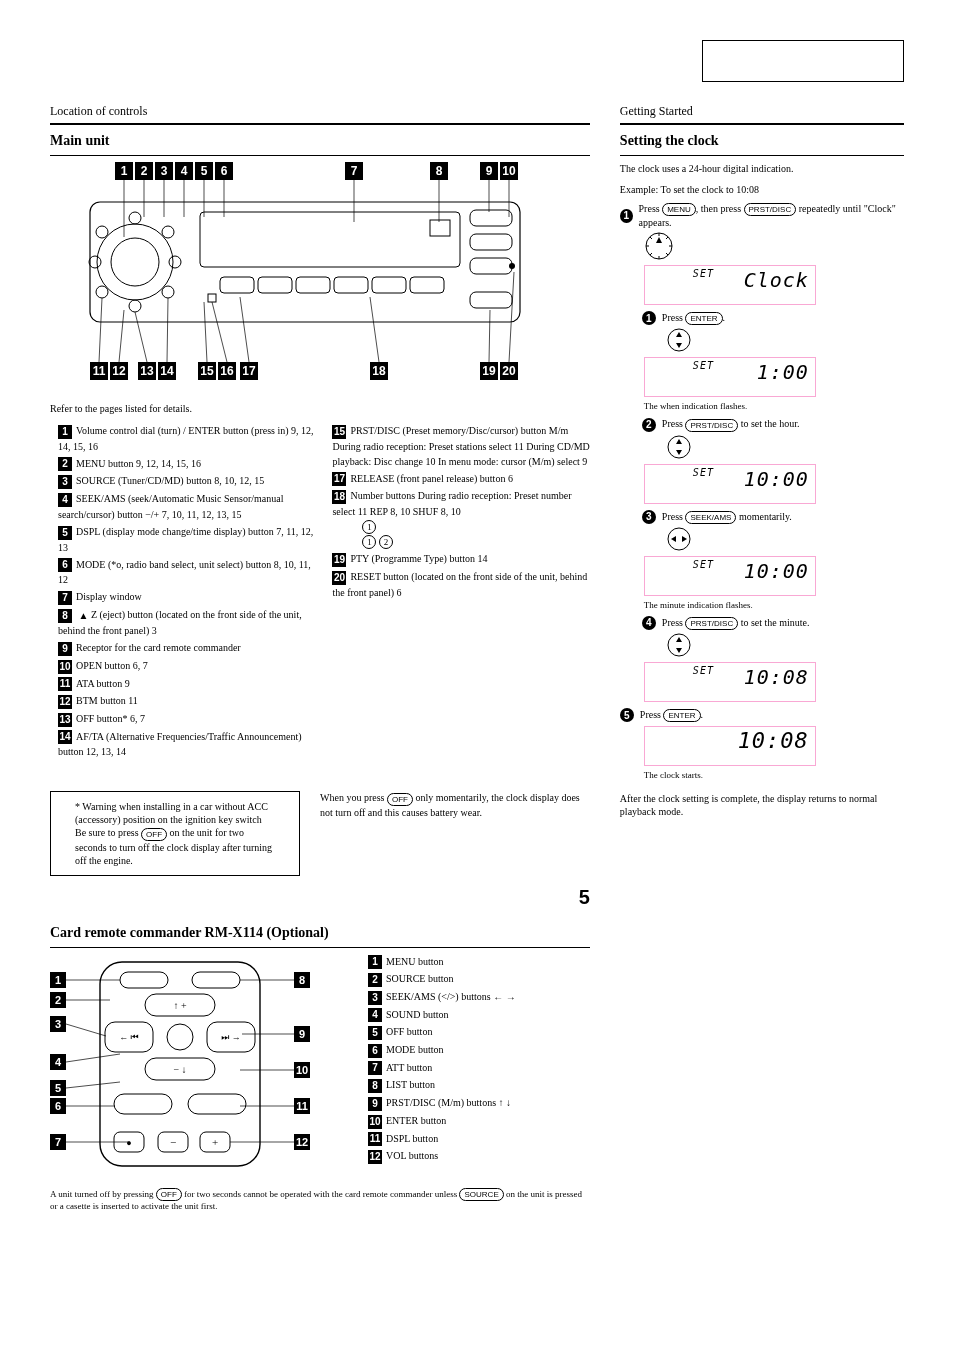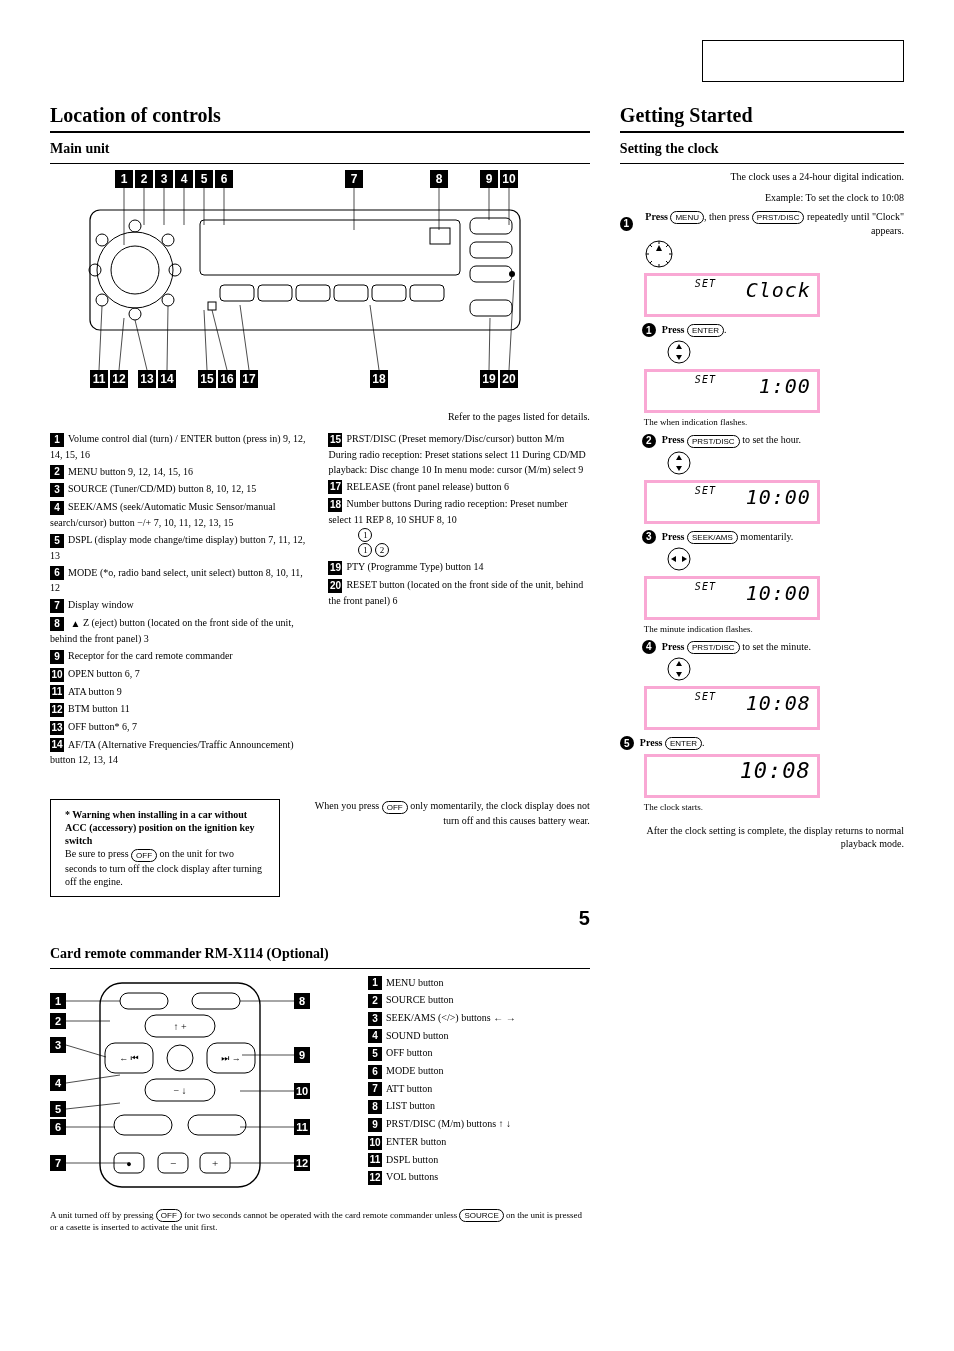--- a/index.html
+++ b/index.html
@@ -32,22 +32,22 @@
     gap: 30px;
     margin-top: 60px;
   }
   .left-col {
     flex: 1.9;
   }
   .right-col {
     flex: 1;
   }
   .h1 {
-    font-size: 20px;
-    font-weight: bold;
+    font-size: 12px;
+    font-weight: normal;
     margin: 4px 0;
   }
   .h2 {
     font-size: 14px;
     font-weight: bold;
     margin: 6px 0;
   }
   .hr-thin {
     border: none;
     border-top: 1px solid #000;
@@ -78,41 +78,41 @@
     border: 1px solid #000;
     border-radius: 50%;
     width: 12px;
     height: 12px;
     line-height: 12px;
     text-align: center;
     font-size: 9px;
   }
   .caution-box {
     border: 1px solid #000;
-    padding: 8px 14px;
+    padding: 8px 24px;
     font-size: 10px;
     width: 200px;
     margin-top: 30px;
     line-height: 1.3;
   }
   .small {
     font-size: 10px;
     line-height: 1.3;
-    text-align: right;
   }
   .item-list {
     font-size: 10px;
     line-height: 1.5;
   }
   .item-list .row {
     margin-bottom: 2px;
   }
   .two-col-list {
     display: flex;
     gap: 17px;
+    margin-left: 8px;
   }
   .two-col-list > div {
     flex: 1;
   }
   .pagenum {
     font-family: Arial, sans-serif;
     font-weight: bold;
     font-size: 20px;
     text-align: right;
     margin-top: 10px;
@@ -141,21 +141,21 @@
     background: #000;
     color: #fff;
     border-radius: 50%;
     width: 14px;
     height: 14px;
     font-size: 10px;
     font-weight: bold;
     font-family: Arial, sans-serif;
   }
   .lcd-box {
-    border: 3px solid #f9a8d4;
+    border: 1px solid #f9a8d4;
     width: 170px;
     height: 38px;
     position: relative;
     margin: 4px 0 4px 24px;
     font-family: monospace;
   }
   .lcd-set {
     position: absolute;
     top: 2px;
     left: 48px;
@@ -178,21 +178,21 @@
   .step-row {
     display: flex;
     align-items: center;
     gap: 6px;
     margin: 6px 0 2px 0;
   }
   .caption {
     font-size: 9px;
     margin-left: 24px;
   }
-  .bold { font-weight: bold; }
+  .bold { font-weight: normal; }
   .footnote {
     font-size: 9px;
     margin-top: 10px;
     line-height: 1.3;
   }
   .eject-sym {
     font-size: 10px;
     vertical-align: middle;
   }
 </style>

